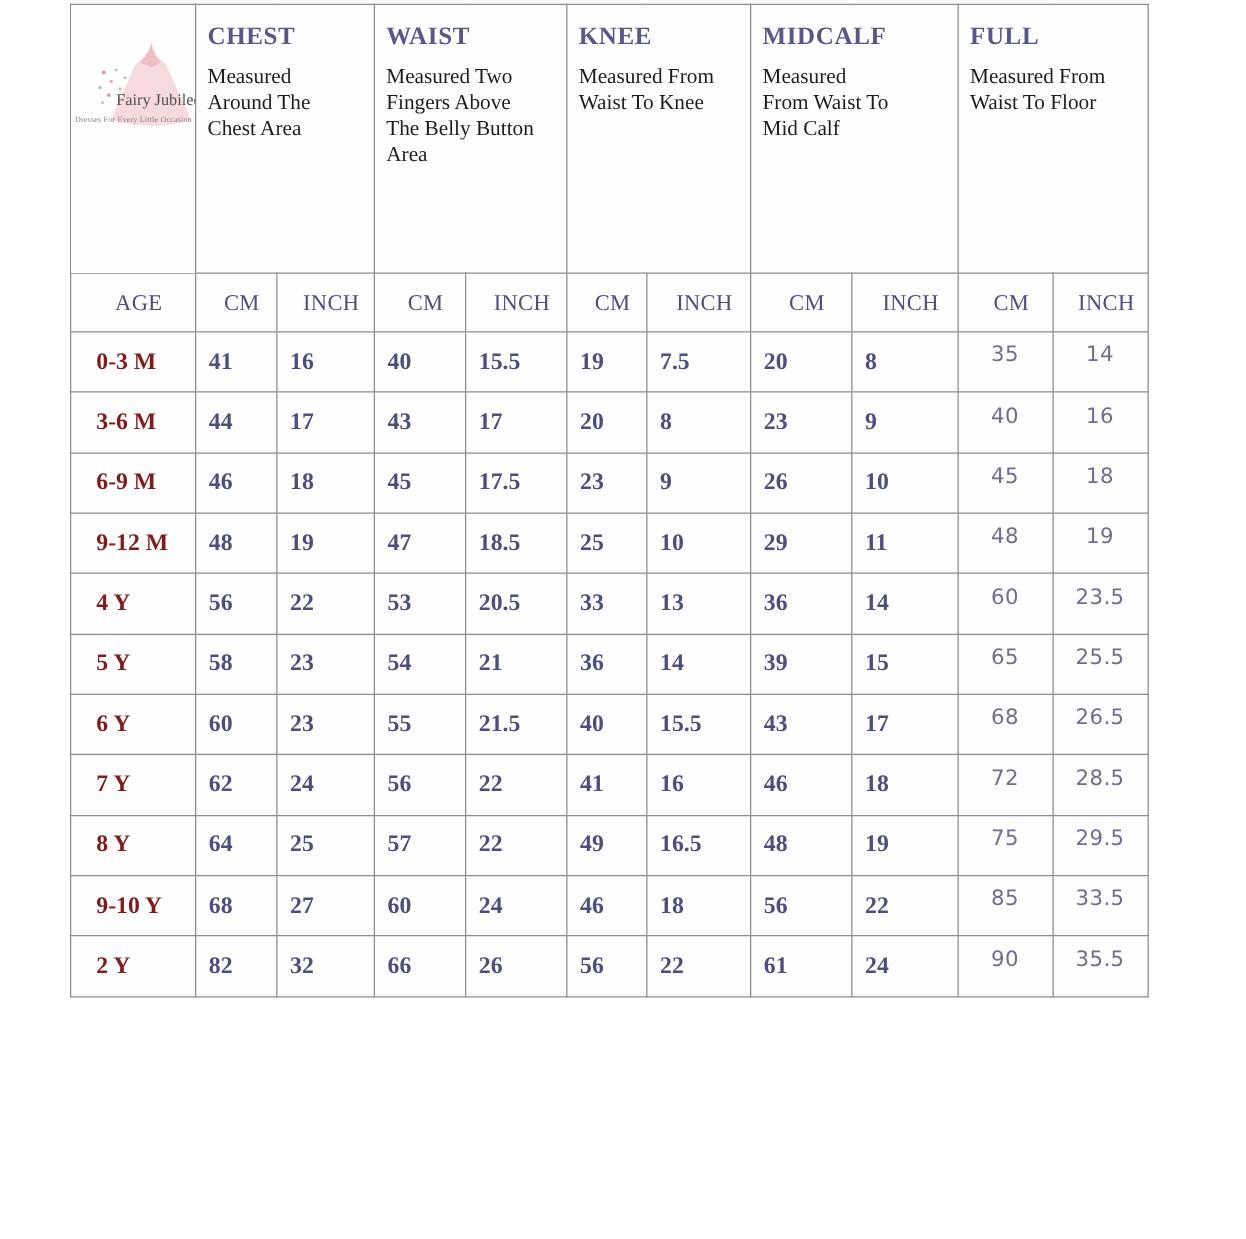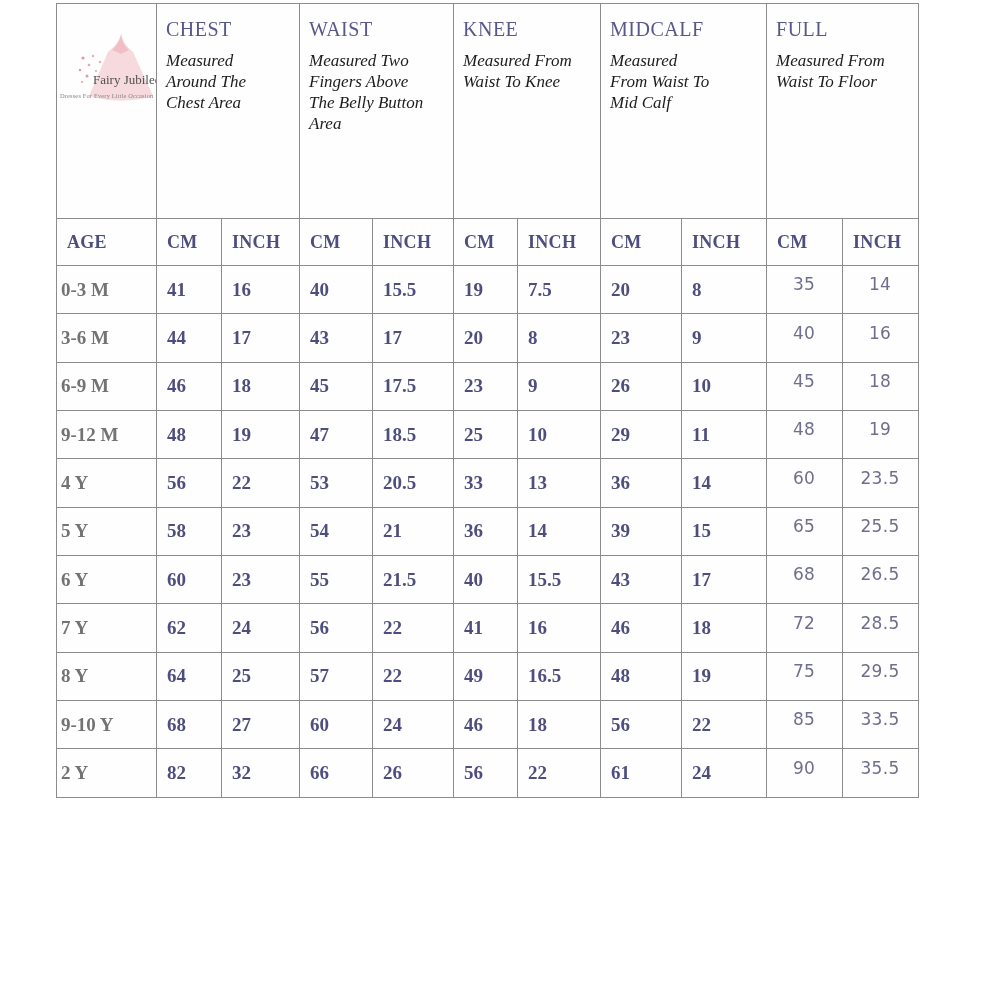--- a/index.html
+++ b/index.html
@@ -8,36 +8,36 @@
     font-family:"Liberation Serif",serif;overflow:hidden;
   }
   table.size-chart{
     position:absolute;left:56px;top:3px;width:862px;
     border-collapse:collapse;table-layout:fixed;
   }
   .size-chart td{border:1px solid #8c8c8c;background:#fefefe;overflow:hidden;}
   tr.header-row{height:215px;}
   tr.header-row td{vertical-align:top;padding:14px 8px 0 9px;}
   .m-label{
-    font-size:20px;font-weight:normal;color:#57578a;letter-spacing:0.5px;
+    font-size:20px;font-weight:bold;color:#57578a;letter-spacing:0.5px;
     font-family:"Liberation Serif",serif;
   }
   .m-desc{
     margin-top:9px;font-size:17px;line-height:1.24;color:#1c1c1c;
-    white-space:pre-line;font-family:"Liberation Serif",serif;font-style:italic;
+    white-space:pre-line;font-family:"Liberation Serif",serif;
   }
   tr.subheader-row{height:47px;}
   tr.subheader-row td{
-    font-size:18px;font-weight:bold;color:#4e4e7e;
-    padding-left:10px;vertical-align:middle;letter-spacing:0.3px;
+    font-size:18px;font-weight:normal;color:#4e4e7e;
+    padding-left:10px;vertical-align:middle;letter-spacing:0.3px;text-align:center;
   }
   tr.data-row{height:48.35px;}
   .age-cell{
-    font-size:19px;font-weight:bold;color:#737373;
-    padding-left:4px;vertical-align:middle;
+    font-size:19px;font-weight:bold;color:#7f1d1d;
+    padding-left:20px;vertical-align:middle;
   }
   .val-cell{
     font-size:19px;font-weight:bold;color:#4e4e7e;
     padding-left:10px;vertical-align:middle;text-align:left;
   }
   .full-val{
     font-family:"DejaVu Sans",sans-serif;font-weight:500;font-size:17px;
     color:#6f6f8d;text-align:center;padding-left:0;padding-bottom:12px;
     letter-spacing:0.3px;
   }

